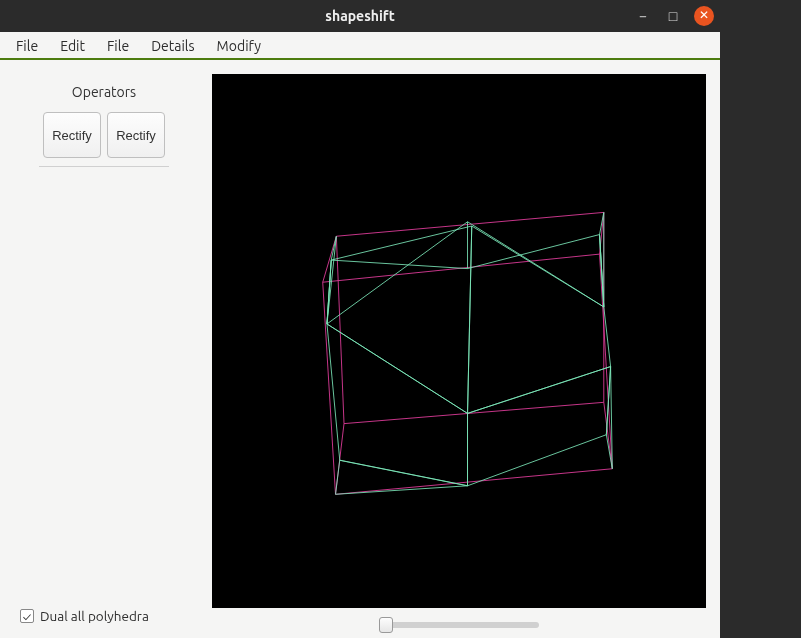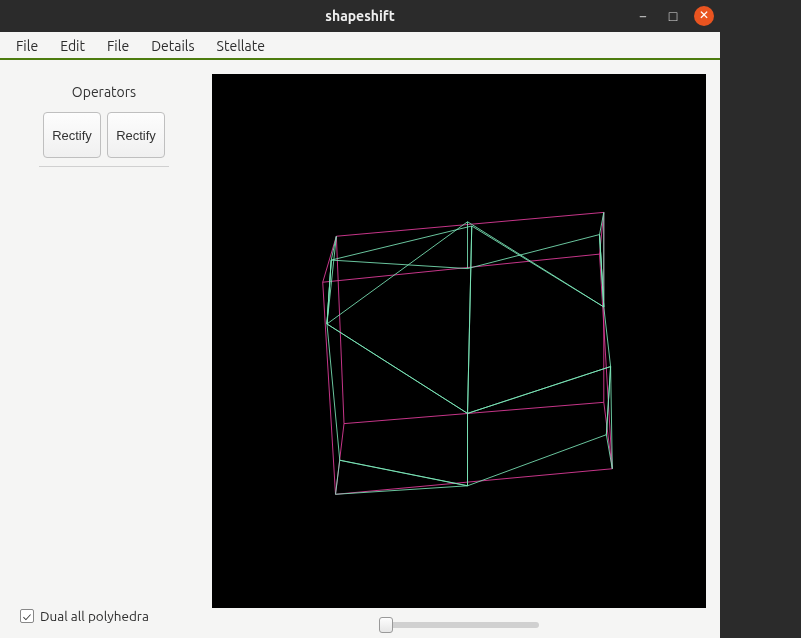--- a/index.html
+++ b/index.html
@@ -211,21 +211,21 @@
           <span>✕</span>
         </div>
     </div>
   </div>
 
   <div class="menubar">
     <div class="menu-item">File</div>
     <div class="menu-item">Edit</div>
     <div class="menu-item">File</div>
     <div class="menu-item">Details</div>
-    <div class="menu-item">Stellate</div>
+    <div class="menu-item">Modify</div>
   </div>
 
   <div class="content">
     <div class="main-row">
 
       <div class="sidebar">
         <div class="operators-label">Operators</div>
         <div class="operators-grid">
           <button class="op-btn">Rectify</button>
           <button class="op-btn">Rectify</button>

